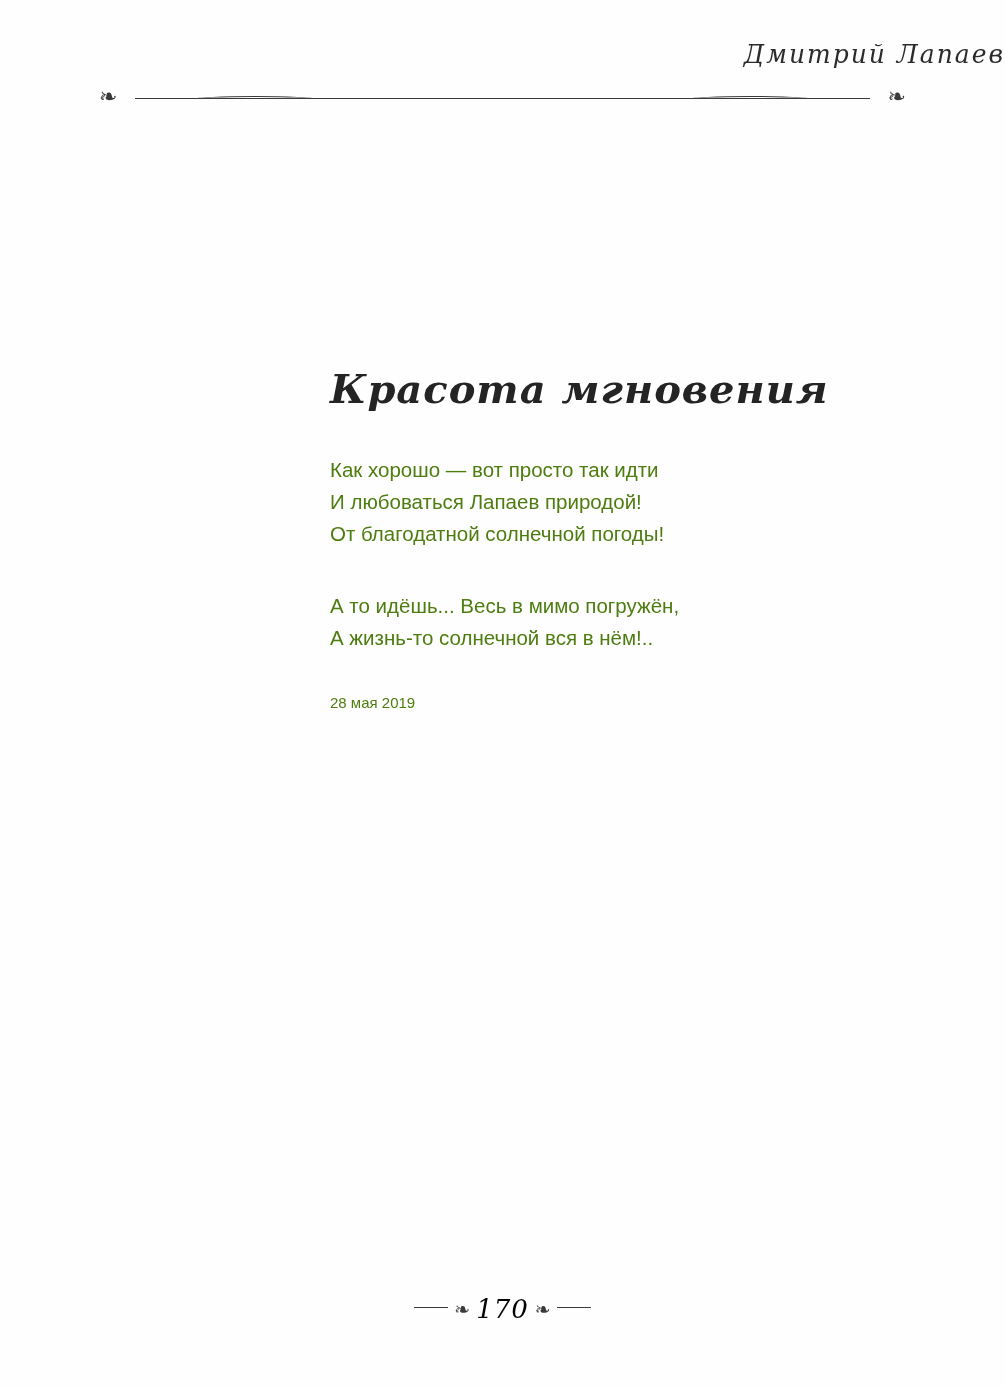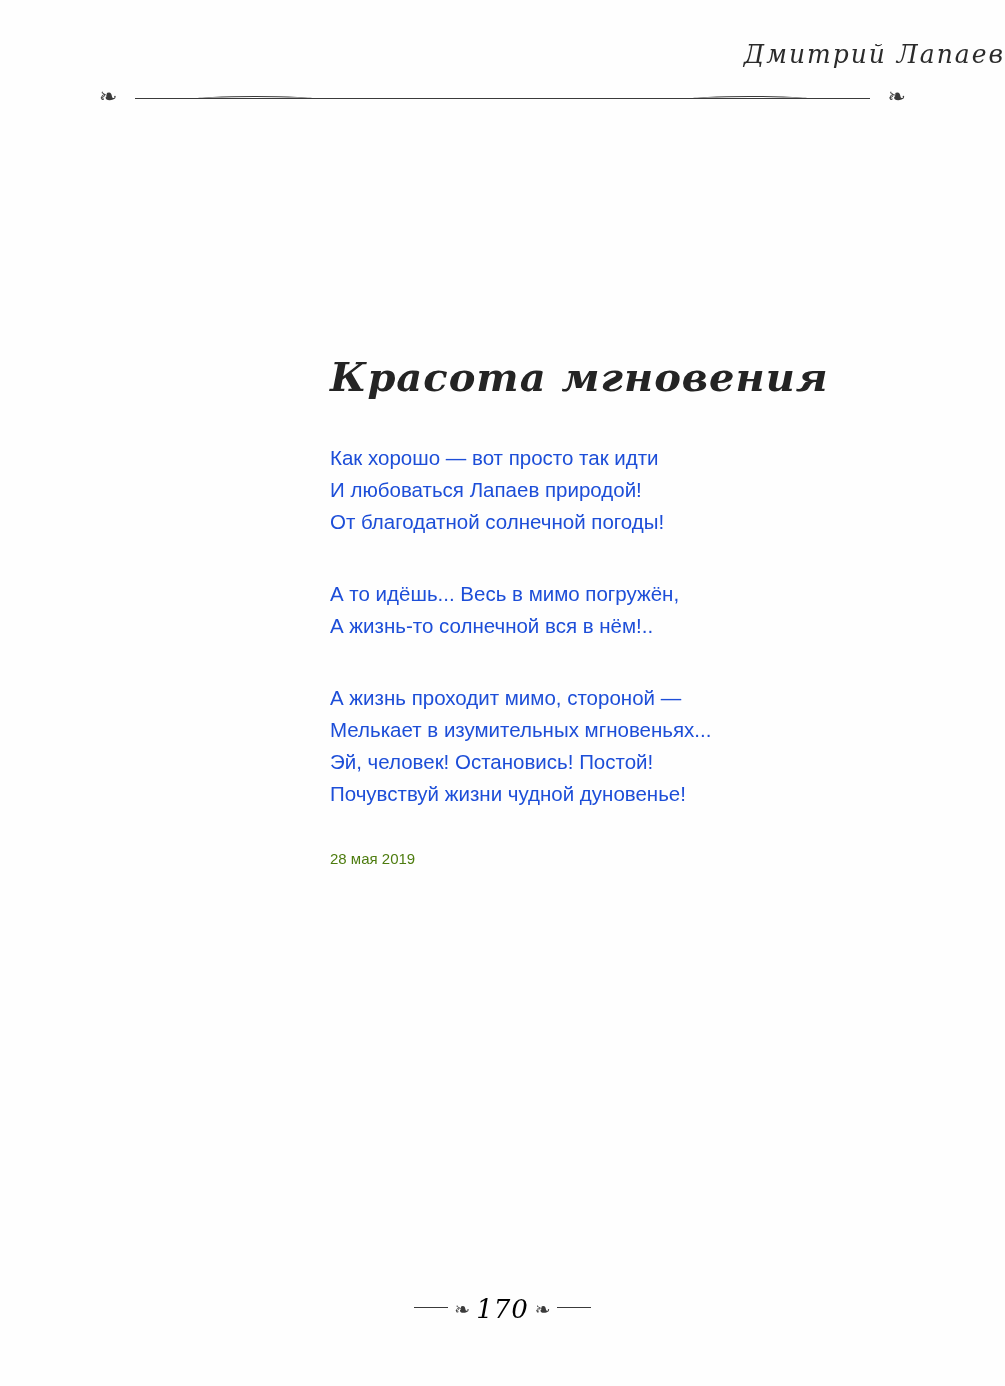--- a/index.html
+++ b/index.html
@@ -76,42 +76,42 @@
     color: #3a3a3a;
     font-family: "DejaVu Serif", serif;
   }
   .orn.left { left: 4px; }
   .orn.right { right: 4px; }
 
   
   .content {
     position: absolute;
     left: 330px;
-    top: 353px;
+    top: 365px;
     width: 600px;
   }
 
   .poem-title {
     font-family: "DejaVu Serif", "Liberation Serif", serif;
     font-style: italic;
     font-size: 40px;
     letter-spacing: 1px;
     color: #242424;
     margin: 0 0 42px 0;
     white-space: nowrap;
   }
 
   .stanza {
     margin: 0 0 40px 0;
   }
   .stanza .line {
     font-family: "Liberation Sans", sans-serif;
     font-size: 20.5px;
     line-height: 32px;
-    color: #1d4ed8;
+    color: #4d7c0f;
     white-space: nowrap;
   }
 
   .poem-date {
     margin-top: 24px;
     font-family: Liberation Sans, sans-serif;
     font-size: 15px;
     color: #4d7c0f;
   }
 
@@ -171,26 +171,20 @@
       <div class="line">Как хорошо — вот просто так идти</div>
       <div class="line">И любоваться Лапаев природой!</div>
       <div class="line">От благодатной солнечной погоды!</div>
     </div>
 
     <div class="stanza">
       <div class="line">А то идёшь... Весь в мимо погружён,</div>
       <div class="line">А жизнь-то солнечной вся в нём!..</div>
     </div>
 
-    <div class="stanza">
-      <div class="line">А жизнь проходит мимо, стороной —</div>
-      <div class="line">Мелькает в изумительных мгновеньях...</div>
-      <div class="line">Эй, человек! Остановись! Постой!</div>
-      <div class="line">Почувствуй жизни чудной дуновенье!</div>
-    </div>
 
     <div class="poem-date">28 мая 2019</div>
 
   </div>
 
   <div class="folio">
     <span class="dash"></span><span class="swirl">❧</span><span class="num">170</span><span class="swirl">❧</span><span class="dash"></span>
   </div>
 
 </div>

